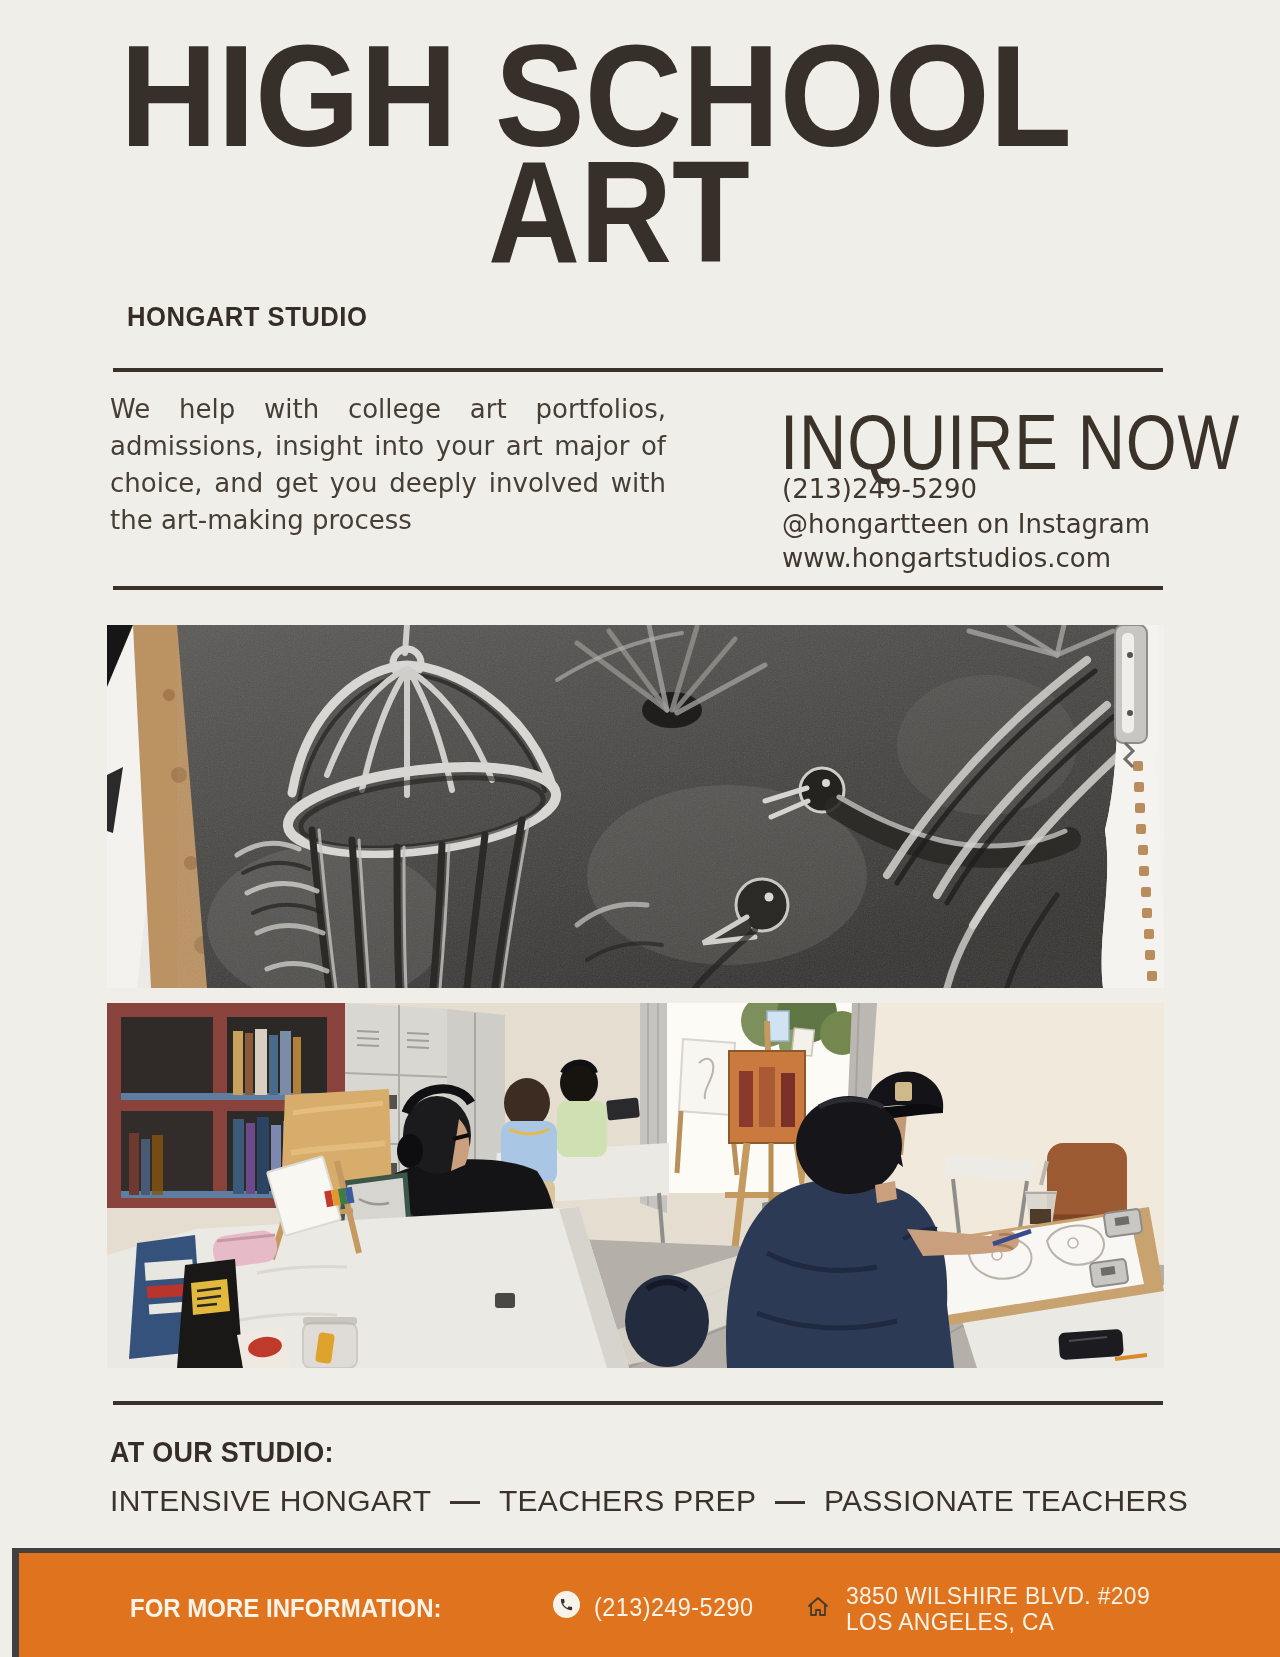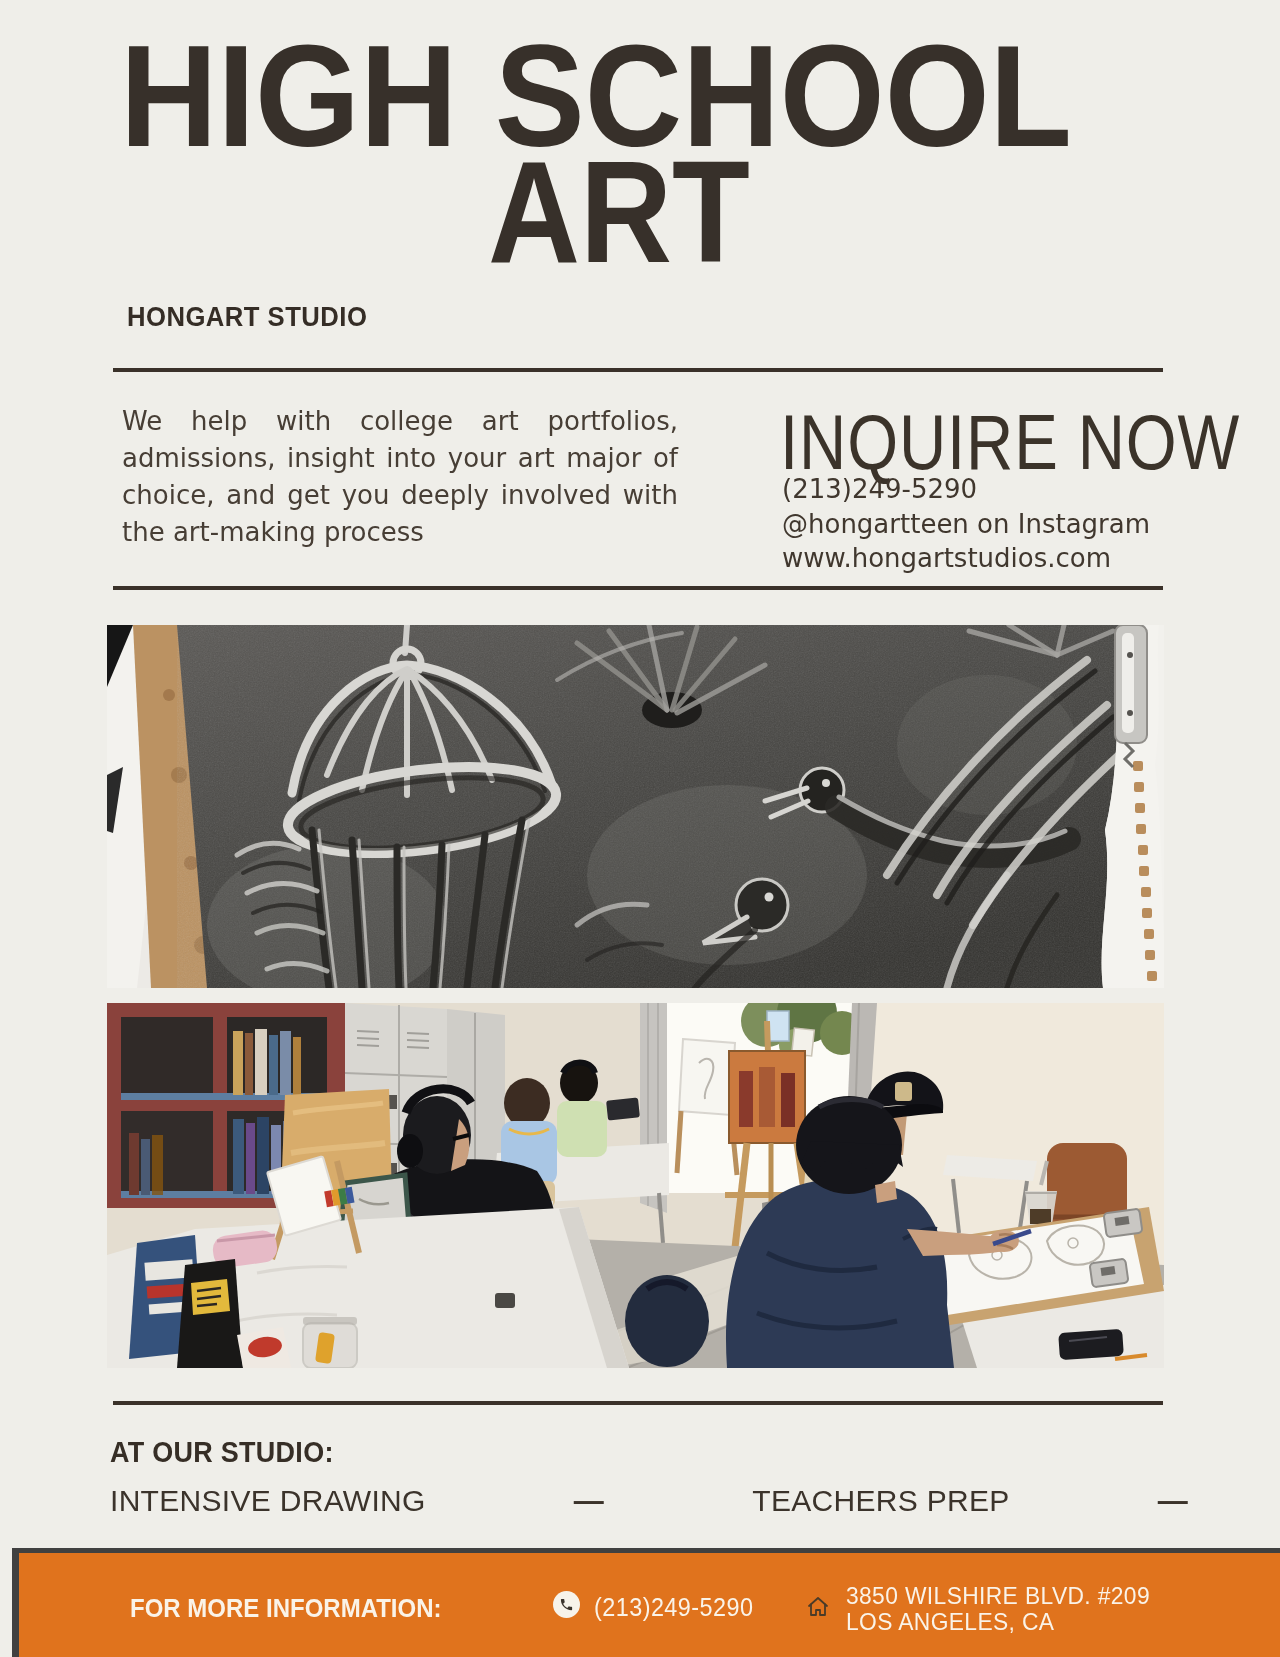--- a/index.html
+++ b/index.html
@@ -78,21 +78,21 @@
 
 <svg class="abs" style="left:90px;top:30px;" width="1100" height="250" viewBox="0 0 1100 250">
   <text x="506" y="116" text-anchor="middle" font-family="Liberation Sans, sans-serif" font-weight="700" font-size="145" fill="#37302A" textLength="952" lengthAdjust="spacingAndGlyphs">HIGH SCHOOL</text>
   <text x="529" y="232" text-anchor="middle" font-family="Liberation Sans, sans-serif" font-weight="700" font-size="145" fill="#37302A" textLength="262" lengthAdjust="spacingAndGlyphs">ART</text>
 </svg>
 
 <div class="studio-name">HONGART STUDIO</div>
 
 <div class="rule" style="top:368px;"></div>
 
-<p class="intro-par" style="margin:12px;">We help with college art portfolios, admissions, insight into your art major of choice, and get you deeply involved with the art-making process</p>
+<p class="intro-par" style="margin:0;">We help with college art portfolios, admissions, insight into your art major of choice, and get you deeply involved with the art-making process</p>
 
 <div class="inquire-heading">INQUIRE NOW</div>
 <div class="contact">
   <div>(213)249-5290</div>
   <div>@hongartteen on Instagram</div>
   <div>www.hongartstudios.com</div>
 </div>
 
 <div class="rule" style="top:586px;"></div>
 
@@ -479,24 +479,25 @@
       <line x1="886" y1="241" x2="924" y2="228" stroke="#3A4A8C" stroke-width="4.5"></line>
     </g>
   </g>
 </svg>
 
 <div class="rule" style="top:1401px;"></div>
 
 <div class="studio-heading">AT OUR STUDIO:</div>
 
 <div class="items-row">
-  <span>INTENSIVE DRAWING</span>
+  <span>INTENSIVE HONGART</span>
   <span class="dash">—</span>
   <span>TEACHERS PREP</span>
   <span class="dash">—</span>
+  <span>PASSIONATE TEACHERS</span>
 </div>
 
 <div class="footer">
   <div class="footer-inner"></div>
   <div class="footer-label">FOR MORE INFORMATION:</div>
 
   <div class="phone-badge">
     <svg width="15" height="15" viewBox="0 0 24 24">
       <path fill="#3A332B" d="M6.6 10.8c1.5 3 3.6 5.1 6.6 6.6l2.2-2.2c.3-.3.7-.4 1-.2 1.1.4 2.4.6 3.6.6.6 0 1 .4 1 1V20c0 .6-.4 1-1 1C10.6 21 3 13.4 3 4c0-.6.4-1 1-1h3.5c.6 0 1 .4 1 1 0 1.3.2 2.5.6 3.6.1.3 0 .7-.2 1l-2.3 2.2z"></path>
     </svg>

